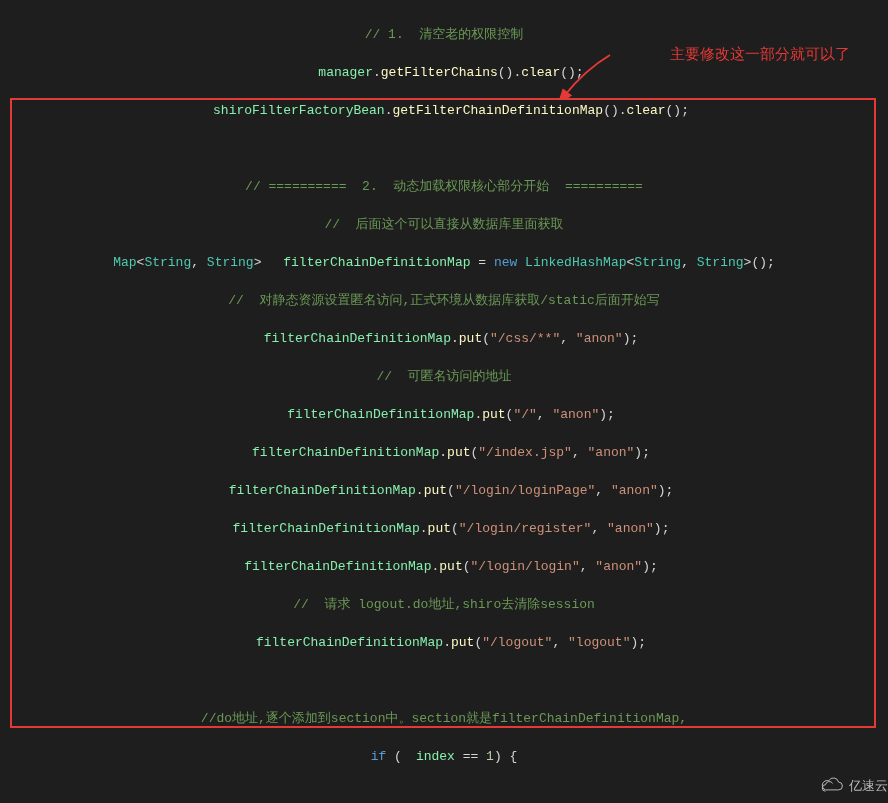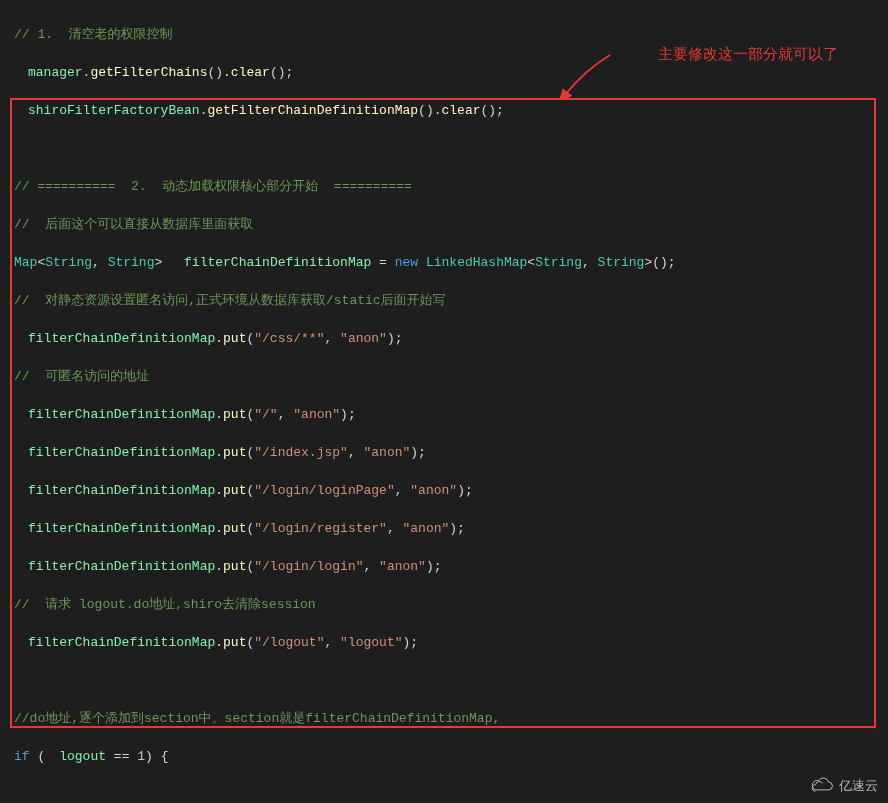--- a/index.html
+++ b/index.html
@@ -13,21 +13,21 @@
       overflow: hidden;
       position: relative;
     }
     .code-area {
       padding: 6px 14px;
       white-space: pre;
       color: #d4d4d4;
     }
     .annotation {
       position: absolute;
-      right: 50px;
+      right: 38px;
       top: 44px;
       color: #e53935;
       font-size: 15px;
       font-family: 'Microsoft YaHei', sans-serif;
     }
     .arrow {
       position: absolute;
       top: 50px;
       left: 555px;
       width: 60px;
@@ -38,38 +38,38 @@
       position: absolute;
       border: 2px solid #e53935;
       left: 10px;
       top: 98px;
       width: 866px;
       height: 630px;
       pointer-events: none;
     }
     .watermark {
       position: absolute;
-      right: 10px;
+      right: 0;
       bottom: 8px;
       display: flex;
       align-items: center;
       gap: 4px;
       color: #bbb;
     }
     .watermark svg { width: 26px; height: 18px; }
     .watermark-text { font-size: 13px; font-family: sans-serif; }
     
     .cm { color: #6a9955; } 
     .kw { color: #569cd6; } 
     .tp { color: #4ec9b0; } 
     .fn { color: #fef9c3; } 
     .str { color: #ce9178; } 
     .var { color: #86efac; margin-left: 14px; } 
     .num { color: #b5cea8; }
-    .line { display: block; min-height: 19px; }
+    .line { display: block; min-height: 19px; text-align: center; }
   </style>
 </head>
 <body>
 
 <div class="code-area">
 <span class="line cm">// 1.  清空老的权限控制</span>
 <span class="line"><span class="var">manager</span>.<span class="fn">getFilterChains</span>().<span class="fn">clear</span>();</span>
 <span class="line"><span class="var">shiroFilterFactoryBean</span>.<span class="fn">getFilterChainDefinitionMap</span>().<span class="fn">clear</span>();</span>
 <span class="line"></span>
 <span class="line cm">// ==========  2.  动态加载权限核心部分开始  ==========</span>
@@ -80,21 +80,21 @@
 <span class="line cm">//  可匿名访问的地址</span>
 <span class="line"><span class="var">filterChainDefinitionMap</span>.<span class="fn">put</span>(<span class="str">"/"</span>, <span class="str">"anon"</span>);</span>
 <span class="line"><span class="var">filterChainDefinitionMap</span>.<span class="fn">put</span>(<span class="str">"/index.jsp"</span>, <span class="str">"anon"</span>);</span>
 <span class="line"><span class="var">filterChainDefinitionMap</span>.<span class="fn">put</span>(<span class="str">"/login/loginPage"</span>, <span class="str">"anon"</span>);</span>
 <span class="line"><span class="var">filterChainDefinitionMap</span>.<span class="fn">put</span>(<span class="str">"/login/register"</span>, <span class="str">"anon"</span>);</span>
 <span class="line"><span class="var">filterChainDefinitionMap</span>.<span class="fn">put</span>(<span class="str">"/login/login"</span>, <span class="str">"anon"</span>);</span>
 <span class="line cm">//  请求 logout.do地址,shiro去清除session</span>
 <span class="line"><span class="var">filterChainDefinitionMap</span>.<span class="fn">put</span>(<span class="str">"/logout"</span>, <span class="str">"logout"</span>);</span>
 <span class="line"></span>
 <span class="line cm">//do地址,逐个添加到section中。section就是filterChainDefinitionMap,</span>
-<span class="line"><span class="kw">if</span> (<span class="var">logout</span> == <span class="num">1</span>) {</span>
+<span class="line"><span class="kw">if</span> (<span class="var">index</span> == <span class="num">1</span>) {</span>
 
 
 
 
 
 
 
 
 
 

